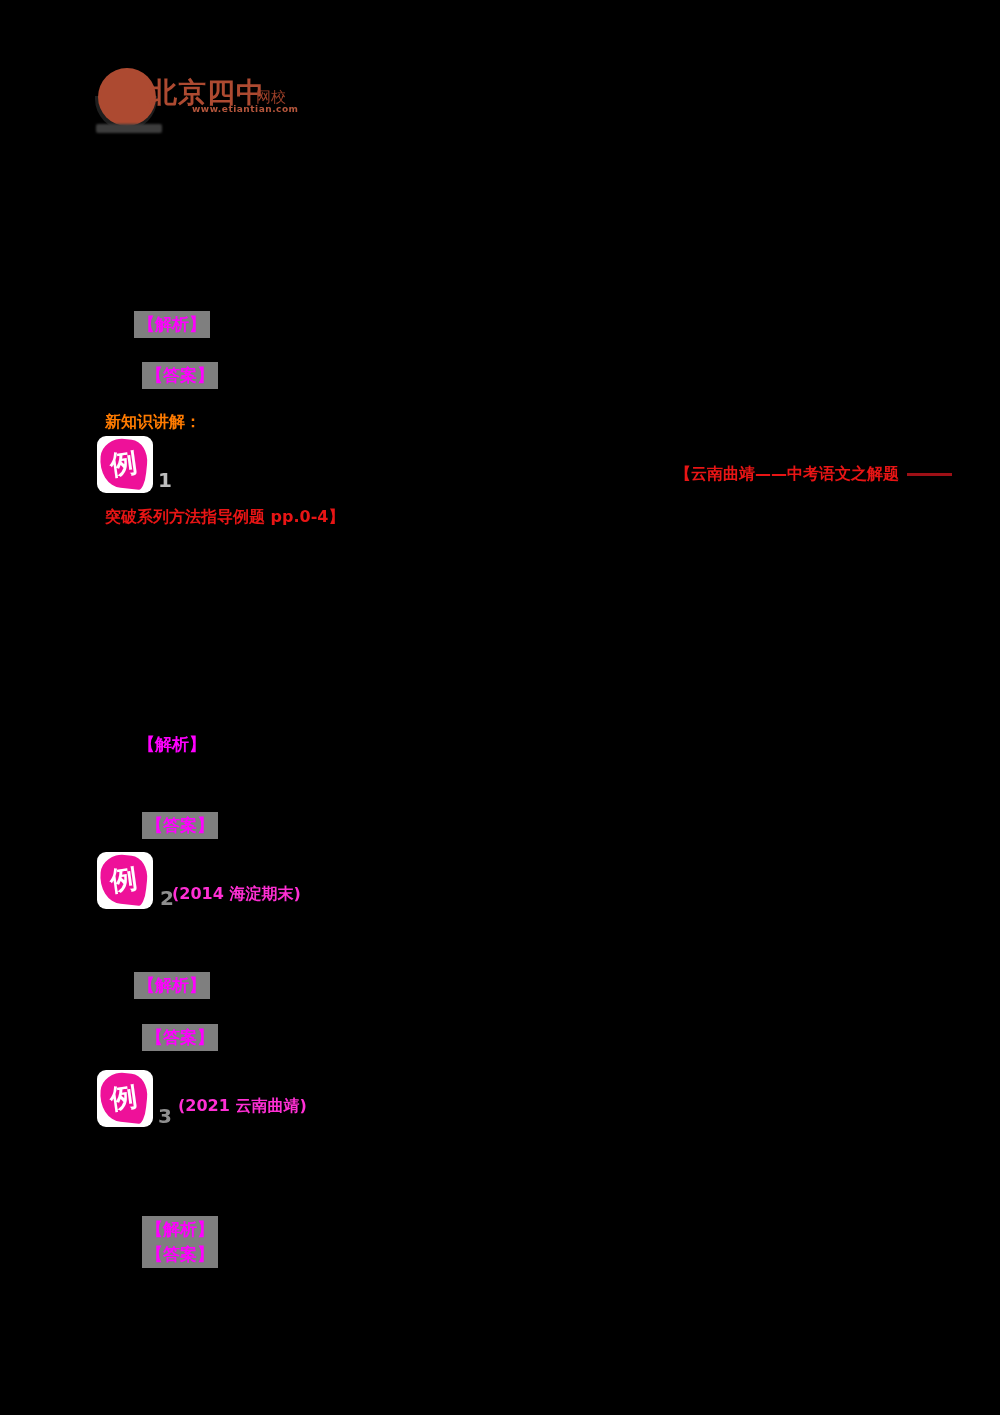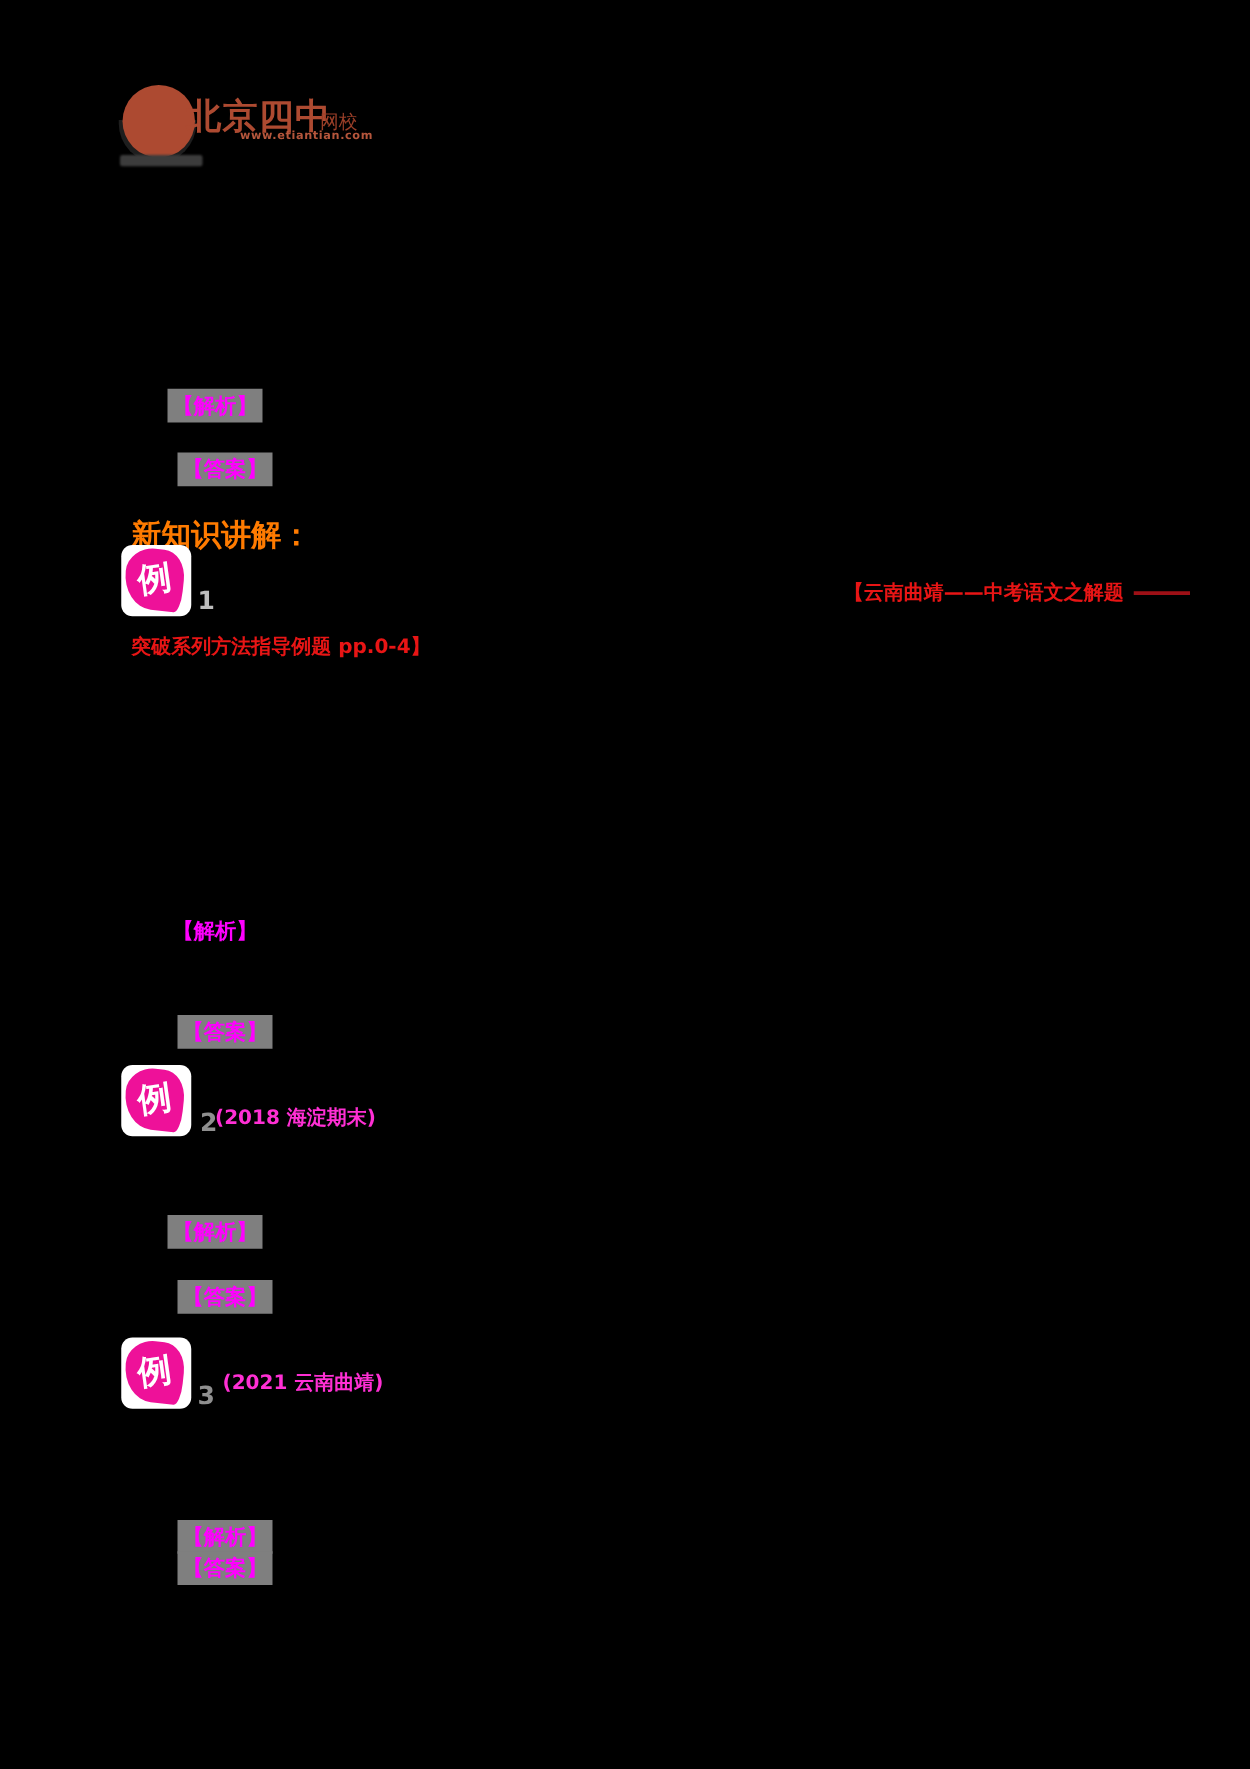--- a/index.html
+++ b/index.html
@@ -17,21 +17,21 @@
   .logo-badge{position:absolute;left:256px;top:88px;font-size:15px;font-weight:normal;color:#9c3f28;}
   .logo-url{position:absolute;left:182px;top:104px;font-size:9px;font-weight:bold;color:#b5563c;
             letter-spacing:.5px;margin-left:10px;}
   .logo-shadow{position:absolute;left:96px;top:124px;width:66px;height:9px;background:#3c3c3c;
                border-radius:2px;filter:blur(1px);}
 
   
   .mag{color:#ff00ff;font-weight:bold;font-size:17px;white-space:nowrap;}
   .hl{background:#7f7f7f;padding:2px 4px;display:inline-block;}
   .plain{position:absolute;}
-  .orange{color:#ff7b00;font-weight:bold;font-size:24px;white-space:nowrap;}
+  .orange{color:#ff7b00;font-weight:bold;font-size:16px;white-space:nowrap;}
   .red{color:#e81515;font-weight:bold;font-size:16px;white-space:nowrap;}
   .red-dash{position:absolute;left:907px;top:473px;width:86px;height:3px;background:#9e1016;}
   .src{color:#ff2fd4;font-weight:bold;font-size:16px;white-space:nowrap;}
   .exnum{color:#8f8f8f;font-weight:bold;font-size:20px;}
 
   
   .ex-badge{position:absolute;width:56px;height:57px;background:#fff;border-radius:9px;}
   .petal{position:absolute;left:3px;top:3px;width:47px;height:49px;background:#ee1199;
          border-radius:55% 45% 14% 58% / 48% 55% 42% 70%;transform:rotate(6deg);}
   .petal-char{display:block;width:100%;height:100%;color:#ffffff;font-weight:bold;font-size:27px;
@@ -75,21 +75,21 @@
   <div class="plain" style="left:142px;top:812px;">
     <span class="hl mag">【答案】</span>
   </div>
 
   <div class="ex-badge" style="left:97px;top:852px;">
     <div class="petal">
       <span class="petal-char">例</span>
     </div>
   </div>
   <div class="plain exnum" style="left:160px;top:886px;">2</div>
-  <div class="plain src" style="left:172px;top:884px;">(2018 海淀期末)</div>
+  <div class="plain src" style="left:172px;top:884px;">(2014 海淀期末)</div>
 
   <div class="plain" style="left:134px;top:972px;">
     <span class="hl mag">【解析】</span>
   </div>
   <div class="plain" style="left:142px;top:1024px;">
     <span class="hl mag">【答案】</span>
   </div>
 
   <div class="ex-badge" style="left:97px;top:1070px;">
     <div class="petal">

